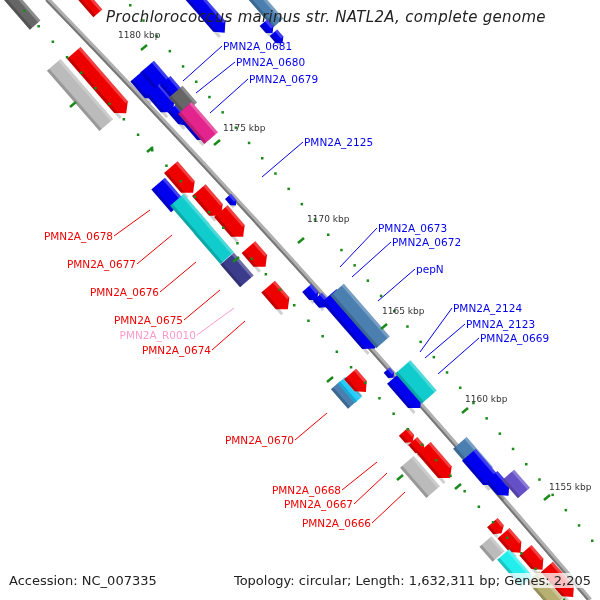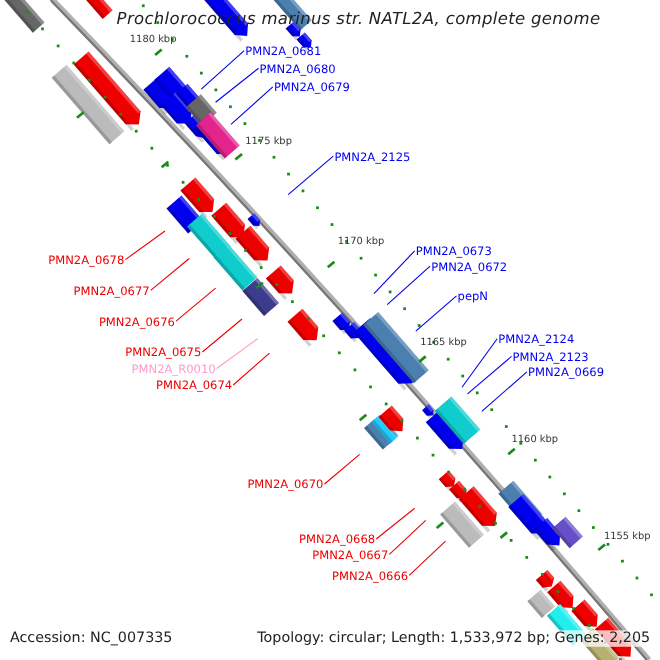--- a/index.html
+++ b/index.html
@@ -417,13 +417,13 @@
       <text x="341" y="494" class="lbl" fill="#ee0000" text-anchor="end">PMN2A_0668</text>
       <line x1="387" y1="473" x2="354" y2="504" stroke="#ee0000" stroke-width="1"></line>
       <text x="353" y="508" class="lbl" fill="#ee0000" text-anchor="end">PMN2A_0667</text>
       <line x1="405" y1="492" x2="372" y2="523" stroke="#ee0000" stroke-width="1"></line>
       <text x="371" y="527" class="lbl" fill="#ee0000" text-anchor="end">PMN2A_0666</text>
     </g>
 </svg>
 
 <div class="title">Prochlorococcus marinus str. NATL2A, complete genome</div>
 <div class="footer-left">Accession: NC_007335</div>
-<div class="footer-right">Topology: circular; Length: 1,533,972 bp; Genes: 2,205</div>
+<div class="footer-right">Topology: circular; Length: 1,632,311 bp; Genes: 2,205</div>
 
 </body></html>

